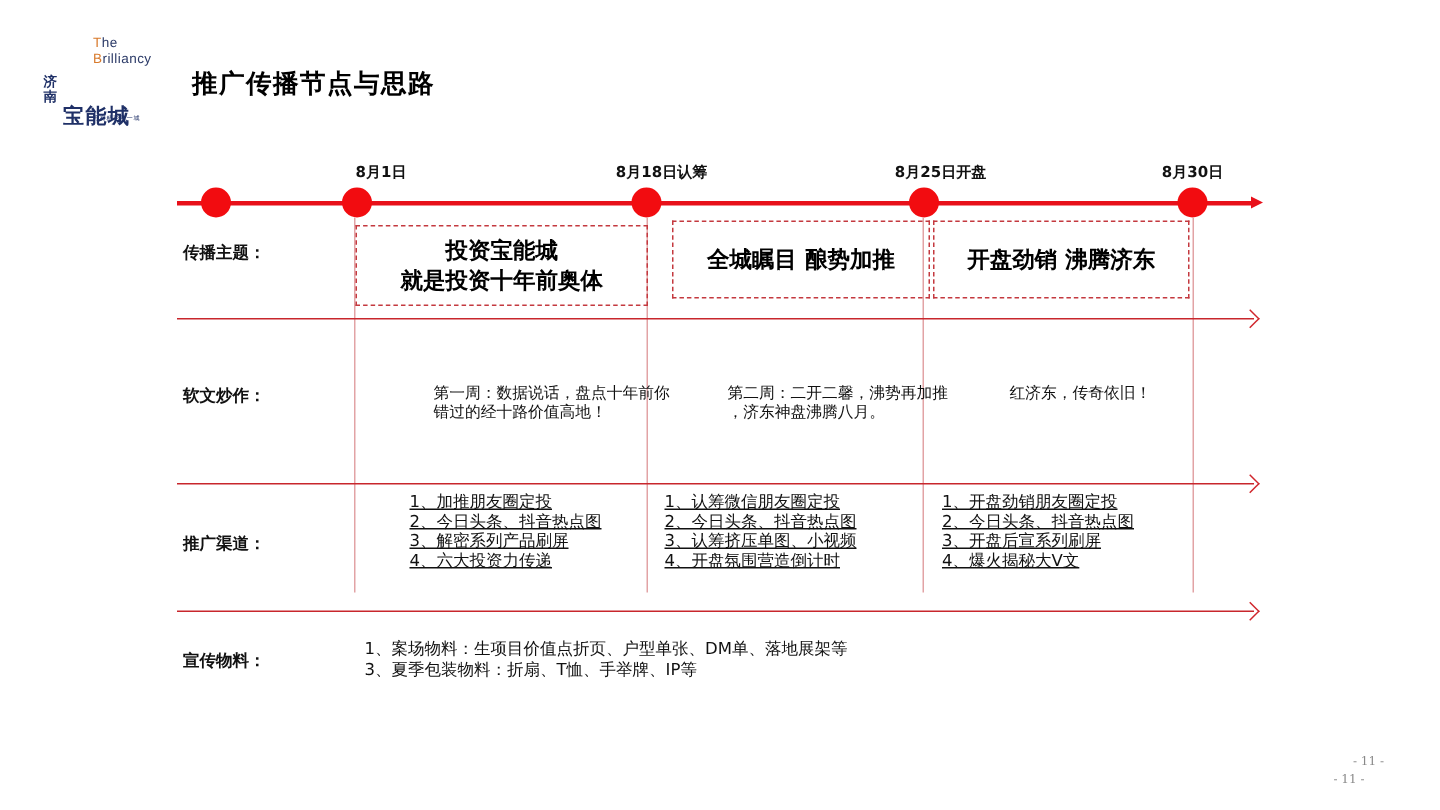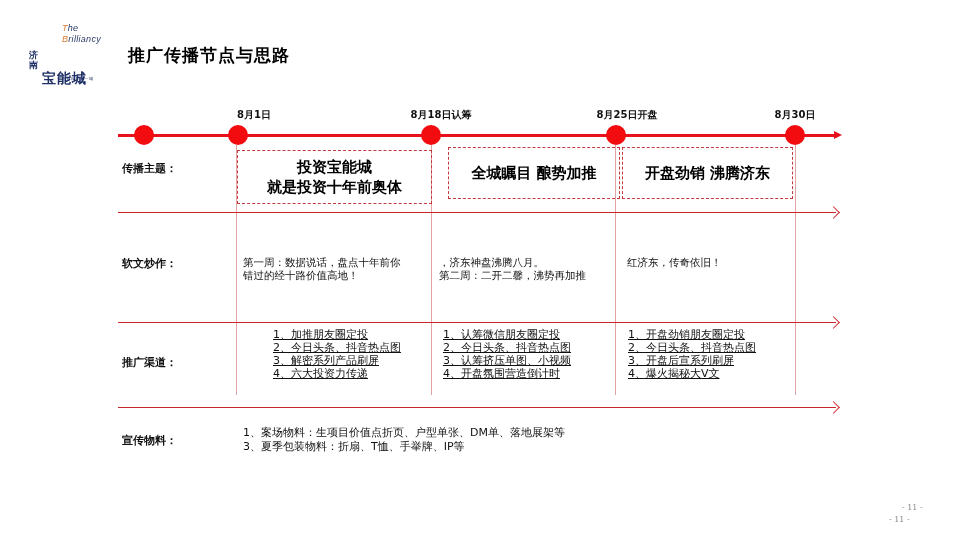--- a/index.html
+++ b/index.html
@@ -5,21 +5,21 @@
     html, body { margin: 0; padding: 0; }
     body {
       width: 960px; height: 540px; position: relative; overflow: hidden;
       background: #ffffff;
       font-family: "DejaVu Sans", "Liberation Sans", sans-serif;
       color: #111;
     }
     .abs { position: absolute; }
 
     
-    .logo-en { left: 62px; top: 23px; font-size: 9px; line-height: 11px; color: #2b3a67; font-family: "Liberation Sans", sans-serif; letter-spacing: 0.3px; font-style: italic; }
+    .logo-en { left: 62px; top: 23px; font-size: 9px; line-height: 11px; color: #2b3a67; font-family: "Liberation Sans", sans-serif; letter-spacing: 0.3px; }
     .logo-en .cap { color: #d87a2c; }
     .logo-city { left: 29px; top: 50px; width: 12px; font-size: 9px; line-height: 10px; color: #1f3067; font-weight: bold; }
     .logo-main { left: 42px; top: 46px; font-size: 14px; font-weight: bold; color: #1f3067; letter-spacing: 1px; line-height: 24px; margin-top: 20px; }
     .logo-slogan { left: 62px; top: 76px; font-size: 4px; color: #1f3067; letter-spacing: 0.5px; }
 
     .page-title { left: 128px; top: 44px; font-size: 17px; font-weight: bold; color: #000; letter-spacing: 1px; }
 
     
     .timeline-bar { left: 118px; top: 134px; width: 718px; height: 3px; background: #e8101a; }
     .arrowhead-main { left: 834px; top: 131px; width: 0; height: 0; border-left: 8px solid #e8101a; border-top: 4.5px solid transparent; border-bottom: 4.5px solid transparent; }
@@ -33,21 +33,21 @@
     .hline { left: 118px; height: 1px; background: #c8262c; }
     .harrow { width: 8px; height: 8px; border-top: 1px solid #d0262c; border-right: 1px solid #d0262c; transform: rotate(45deg); }
 
     
     .row-label { left: 122px; font-size: 11px; font-weight: bold; color: #111; white-space: nowrap; }
 
     
     .theme-box { border: 1px dashed #c4393f; display: flex; align-items: center; justify-content: center; text-align: center; font-weight: bold; color: #000; }
     .theme-box span { display: block; }
 
-    .cell-text { font-size: 10.5px; line-height: 13px; color: #111; }
+    .cell-text { font-size: 10.5px; line-height: 13px; color: #111; margin-left: 46px; }
     .list-text { font-size: 11px; line-height: 13px; color: #111; text-decoration: underline; }
     .list-text div, .mat-text div { white-space: nowrap; }
     .mat-text { font-size: 11px; line-height: 13.5px; color: #111; }
 
     .page-num { font-size: 8px; color: #888; font-family: "DejaVu Serif", serif; white-space: nowrap; }
   </style>
 </head>
 <body>
 
 <div class="abs logo-en">
@@ -103,22 +103,22 @@
   <span>开盘劲销 沸腾济东</span>
 </div>
 
 <div class="abs row-label" style="top:256px;">软文炒作：</div>
 
 <div class="abs cell-text" style="left:243px; top:256px; width:186px;">
   <div>第一周：数据说话，盘点十年前你</div>
   <div>错过的经十路价值高地！</div>
 </div>
 <div class="abs cell-text" style="left:439px; top:256px; width:176px;">
+  <div>第二周：二开二馨，沸势再加推</div>
   <div>，济东神盘沸腾八月。</div>
-  <div>第二周：二开二馨，沸势再加推</div>
 </div>
 <div class="abs cell-text" style="left:627px; top:256px; width:172px;">
   <div>红济东，传奇依旧！</div>
 </div>
 
 <div class="abs row-label" style="top:355px;">推广渠道：</div>
 
 <div class="abs list-text" style="left:273px; top:328px;">
   <div>1、加推朋友圈定投</div>
   <div>2、今日头条、抖音热点图</div>

